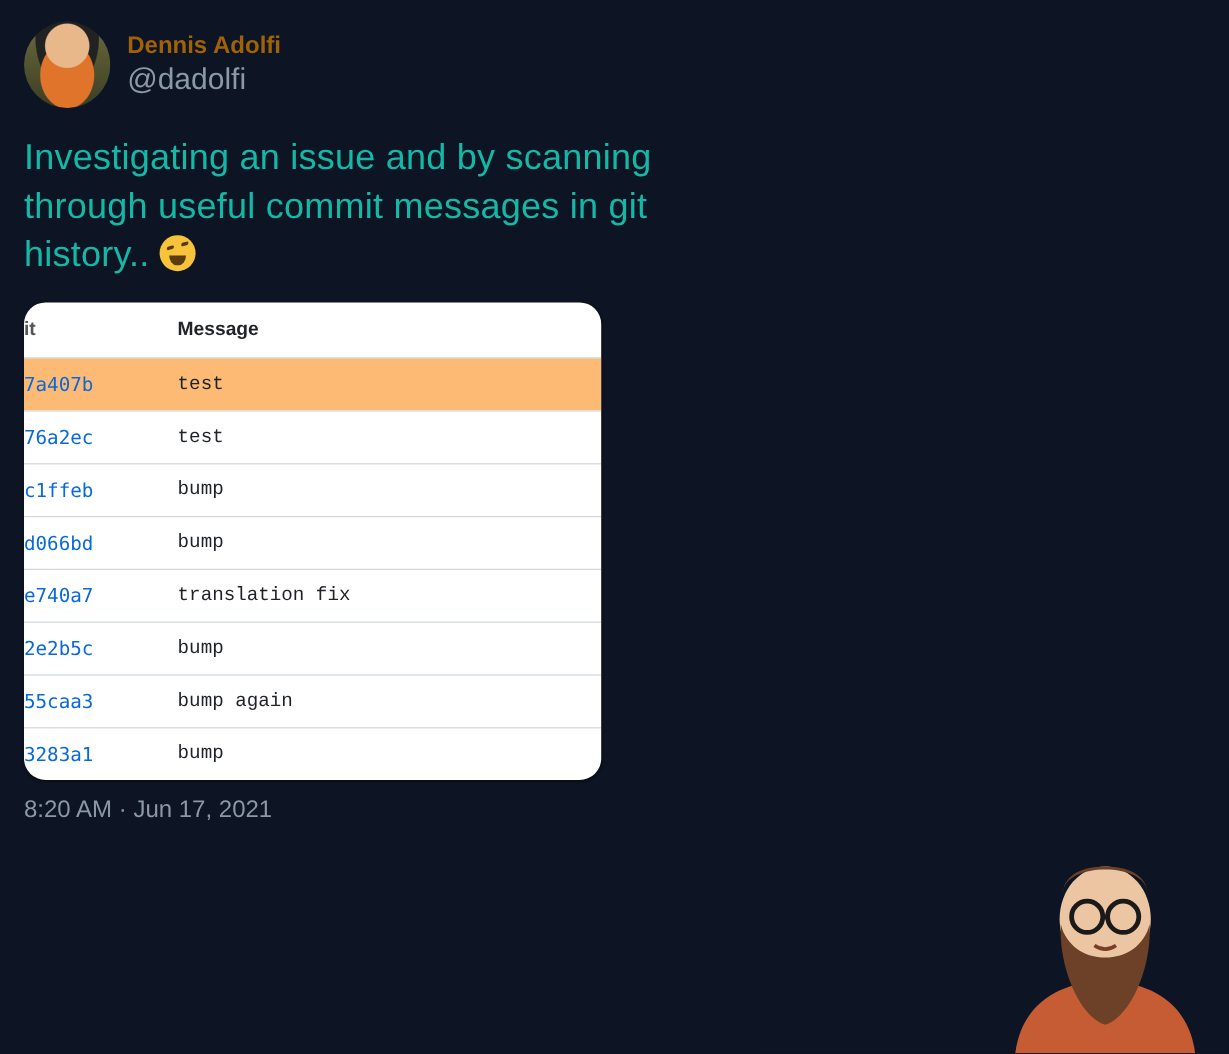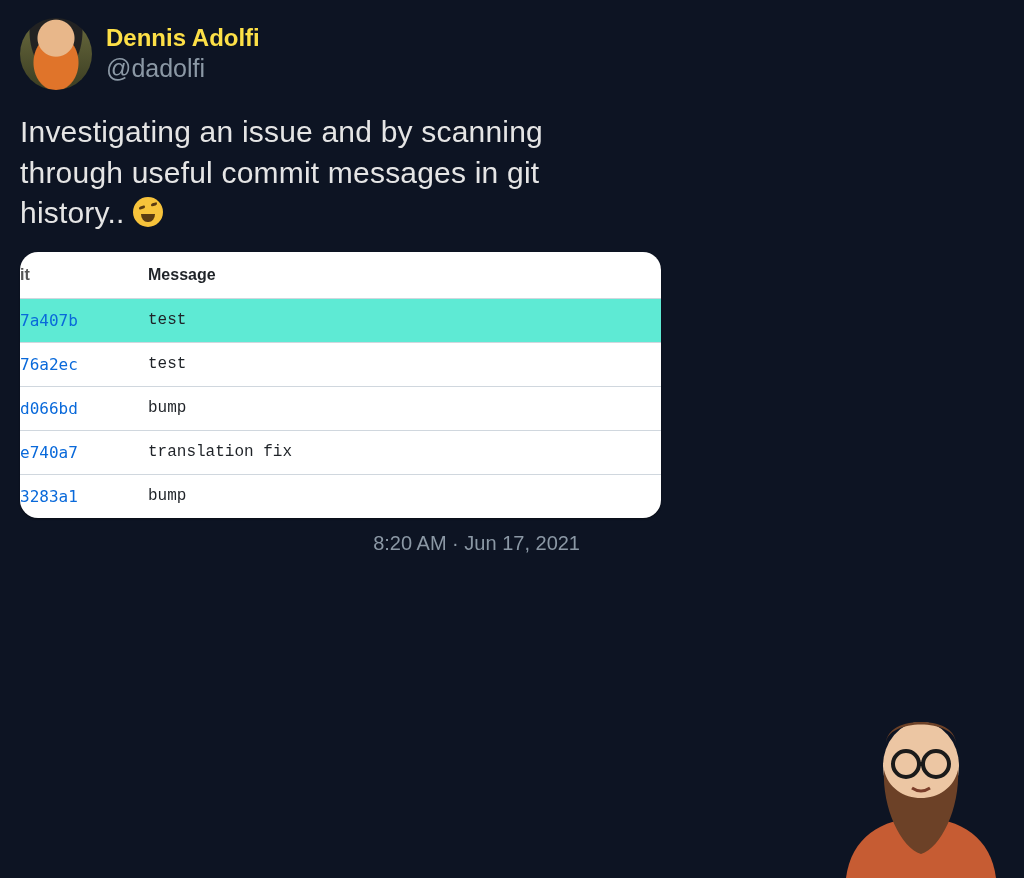--- a/index.html
+++ b/index.html
@@ -30,27 +30,27 @@
     border-radius: 50%;
     background:
       radial-gradient(circle at 50% 28%, #e8b78a 0 18px, transparent 19px),
       radial-gradient(ellipse at 50% 62%, #e0742a 0 22px, transparent 23px),
       radial-gradient(ellipse at 50% 18%, #222 0 26px, transparent 27px),
       linear-gradient(#6a6b3e,#3b3d22);
     flex-shrink: 0;
   }
 
   .name-block { line-height: 1.25; }
-  .display-name { font-size: 24px; font-weight: 700; color:#fde047; }
+  .display-name { font-size: 20px; font-weight: 700; color:#a16207; }
   .handle { font-size: 25px; color: #8b98a5; }
 
   .tweet-text {
     font-size: 30px;
     line-height: 1.35;
-    color: #e5e5e5;
+    color: #14b8a6;
     font-weight: 400;
     margin-bottom: 18px;
     letter-spacing: .2px;
   }
 
   .emoji {
     display: inline-block;
     width: 30px; height: 30px;
     vertical-align: -4px;
     border-radius: 50%;
@@ -68,21 +68,21 @@
   }
   .emoji::after { 
     width:14px; height:8px; left:8px; top:17px;
     border-radius: 0 0 8px 8px / 0 0 10px 10px;
   }
 
   .commit-card {
     background:#ffffff;
     border-radius: 18px;
     overflow:hidden;
-    width: 641px;
+    width: 481px;
     color:#24292f;
     box-shadow: 0 1px 2px rgba(0,0,0,.4);
   }
   .commit-card table {
     width:100%;
     border-collapse: collapse;
     font-family: ui-monospace, SFMono-Regular, Menlo, monospace;
     font-size: 16px;
   }
   .commit-card thead th {
@@ -92,37 +92,36 @@
     font-size:16px;
     padding: 14px 8px 14px 8px;
     color:#1f2328;
   }
   .commit-card thead th:first-child { padding-left: 0; width:120px; color:#555;}
   .commit-card tbody td {
     padding: 12px 8px;
     border-top: 1px solid #d0d7de;
   }
   .commit-card tbody tr:first-child td {
-    background:#5eead4;
+    background:#fdba74;
   }
   .commit-hash {
     color:#0969da;
     font-family: ui-monospace, SFMono-Regular, Menlo, monospace;
     padding-left:0 !important;
   }
   .commit-msg {
     font-family: Liberation Mono, monospace;
     color:#1f2328;
   }
 
   .timestamp {
     margin-top: 14px;
     font-size: 20px;
     color: #8b98a5;
-    text-align: right;
   }
 
   .presenter {
     position:absolute;
     right: 8px;
     bottom: 0;
     width: 190px;
     height: 190px;
   }
   .presenter svg { width:100%; height:100%; display:block; }
@@ -156,26 +155,38 @@
       <tbody id="commit-rows">
           <tr>
             <td class="commit-hash">7a407b</td>
             <td class="commit-msg">test</td>
           </tr>
           <tr>
             <td class="commit-hash">76a2ec</td>
             <td class="commit-msg">test</td>
           </tr>
           <tr>
+            <td class="commit-hash">c1ffeb</td>
+            <td class="commit-msg">bump</td>
+          </tr>
+          <tr>
             <td class="commit-hash">d066bd</td>
             <td class="commit-msg">bump</td>
           </tr>
           <tr>
             <td class="commit-hash">e740a7</td>
             <td class="commit-msg">translation fix</td>
+          </tr>
+          <tr>
+            <td class="commit-hash">2e2b5c</td>
+            <td class="commit-msg">bump</td>
+          </tr>
+          <tr>
+            <td class="commit-hash">55caa3</td>
+            <td class="commit-msg">bump again</td>
           </tr>
           <tr>
             <td class="commit-hash">3283a1</td>
             <td class="commit-msg">bump</td>
           </tr>
         </tbody>
     </table>
   </div>
 
   <div class="timestamp">8:20 AM · Jun 17, 2021</div>

